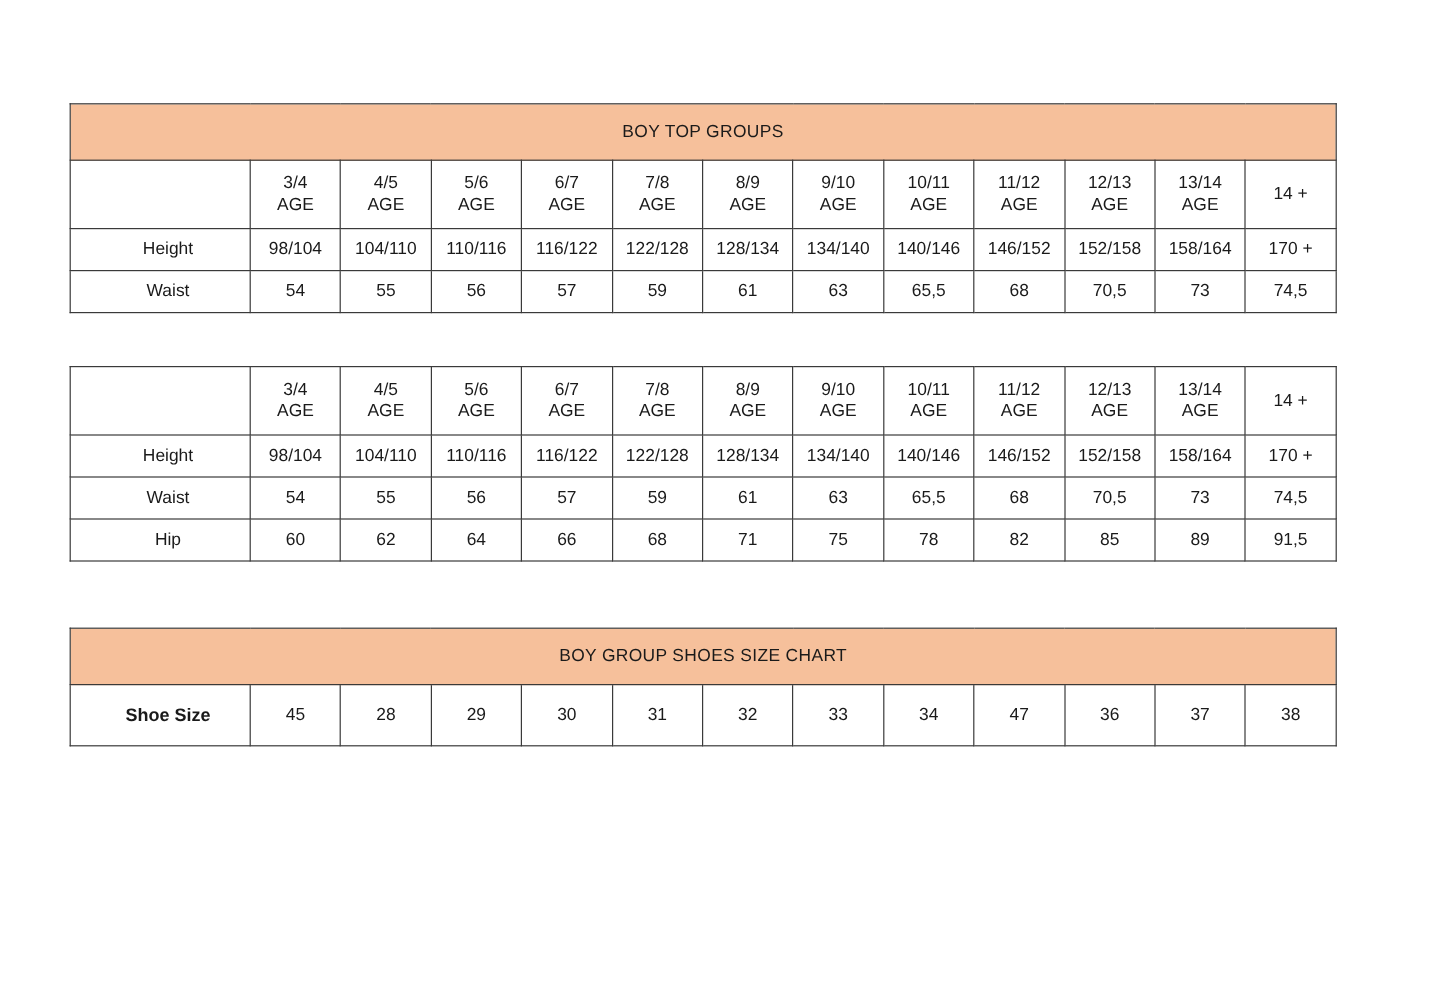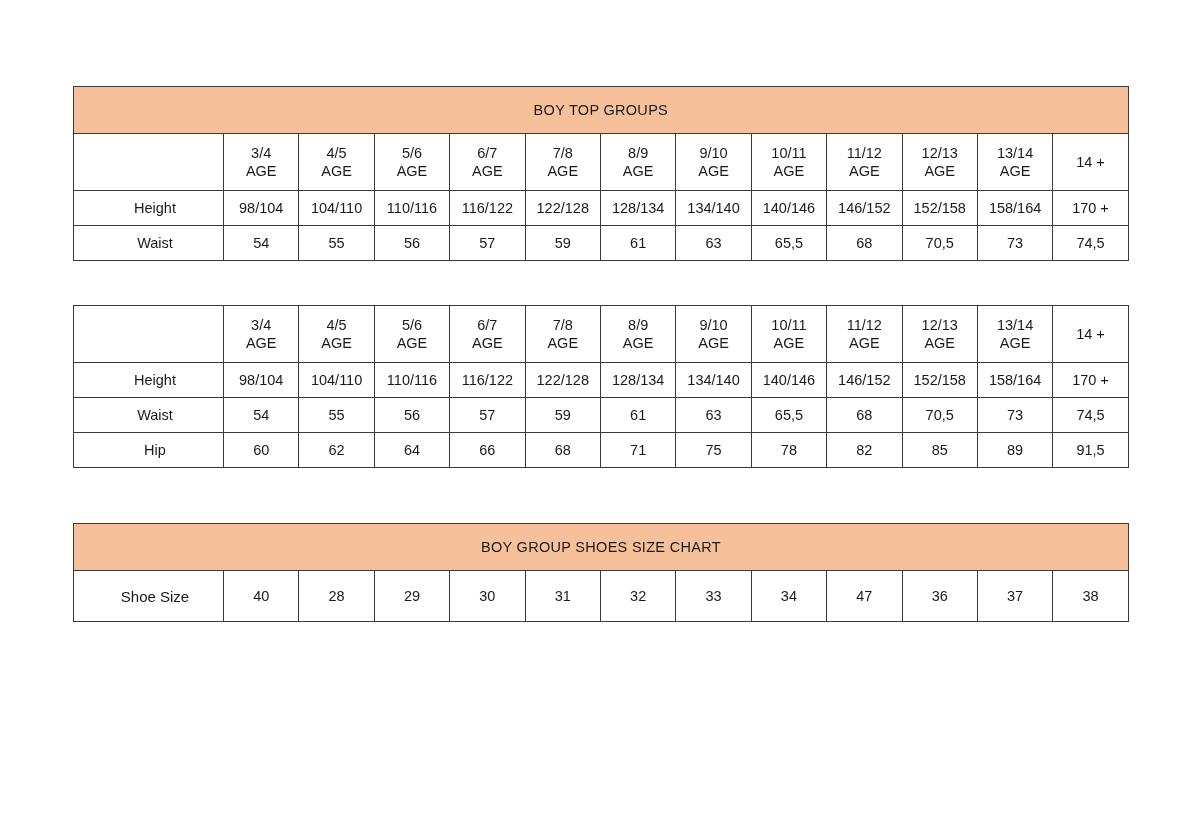--- a/index.html
+++ b/index.html
@@ -10,21 +10,21 @@
     width: 1200px;
     height: 835px;
     background: #ffffff;
     font-family: "Liberation Sans", sans-serif;
     color: #1a1a1a;
     position: relative;
     overflow: hidden;
   }
   .page {
     position: absolute;
-    left: 73px;
+    left: 58px;
     top: 86px;
     width: 1055px;
   }
   table.sizechart {
     border-collapse: collapse;
     table-layout: fixed;
     width: 1055px;
     background: #ffffff;
   }
   table.sizechart td,
@@ -62,20 +62,21 @@
     font-size: 15px;
   }
   .data-row td {
     height: 34px;
   }
   .shoe-row td {
     height: 50px;
   }
   .shoe-row .row-label {
     font-size: 15px;
+    font-weight: bold;
   }
   .shoe-hdr {
     font-weight: bold;
     font-size: 17px;
   }
   .spacer-1 { height: 44px; }
   .spacer-2 { height: 55px; }
   .ageline { display: block; }
   col.lbl { width: 150px; }
   col.dat { width: 75.4px; }
@@ -322,21 +323,21 @@
       <col class="dat">
         <col class="dat">
         <col class="dat">
     </colgroup>
     <tbody>
       <tr>
         <td class="title-cell" colspan="13">BOY GROUP SHOES SIZE CHART</td>
       </tr>
       <tr class="shoe-row">
         <td class="row-label">Shoe Size</td>
-        <td class="shoe-hdr">40</td>
+        <td class="shoe-hdr">45</td>
         <td class="shoe-hdr">28</td>
         <td class="shoe-hdr">29</td>
         <td class="shoe-hdr">30</td>
         <td class="shoe-hdr">31</td>
         <td class="shoe-hdr">32</td>
         <td class="shoe-hdr">33</td>
         <td class="shoe-hdr">34</td>
         <td class="shoe-hdr">47</td>
         <td class="shoe-hdr">36</td>
         <td class="shoe-hdr">37</td>

